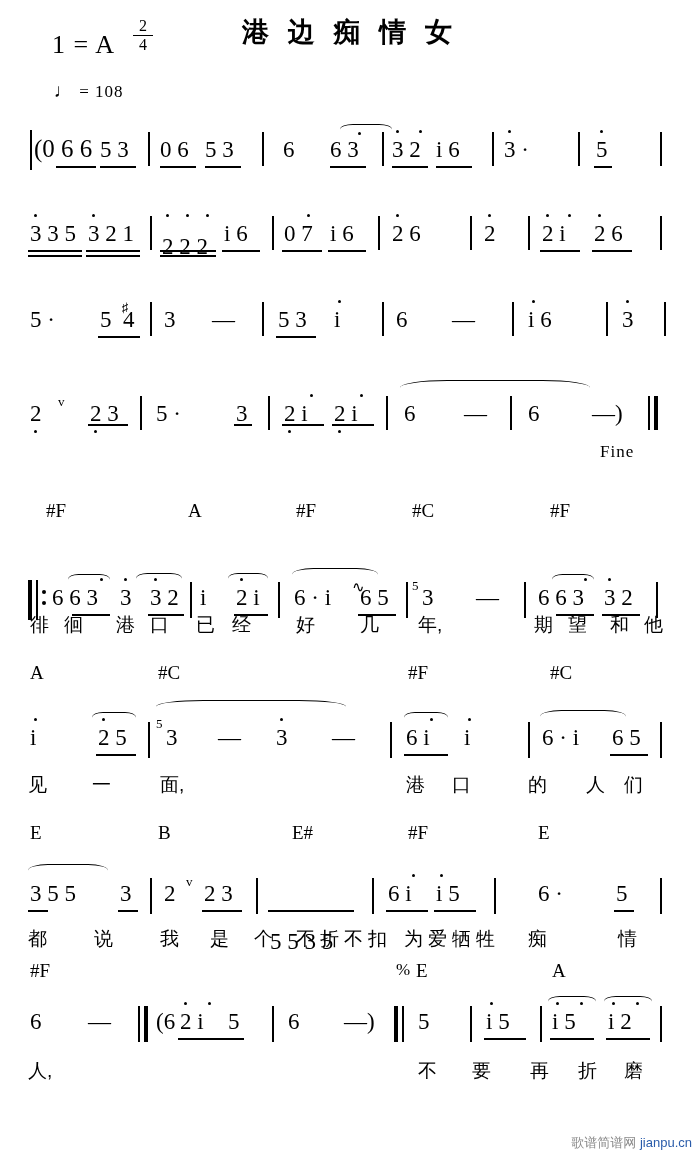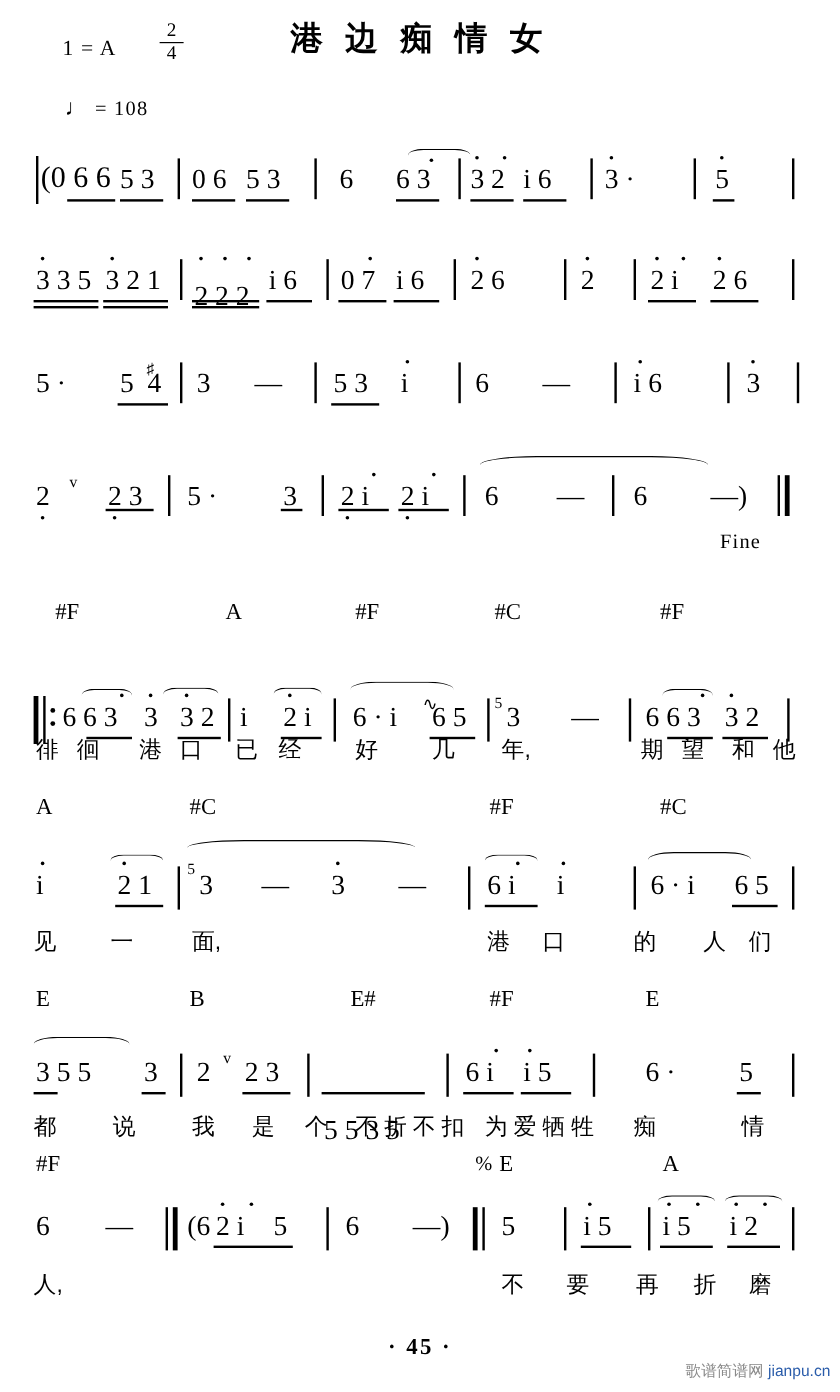--- a/index.html
+++ b/index.html
@@ -18,21 +18,21 @@
   .page {
     position: relative;
     width: 700px;
     height: 1160px;
   }
   
   .key-sig {
     position: absolute;
     left: 52px;
     top: 30px;
-    font-size: 18px;
+    font-size: 26px;
     font-family: "Liberation Serif", serif;
     letter-spacing: 1px;
   }
   .meter {
     position: absolute;
     left: 133px;
     top: 18px;
     font-size: 16px;
     line-height: 1.0;
     text-align: center;
@@ -428,21 +428,21 @@
 
   <div class="system" style="top:662px;">
     <div class="chord" style="left:30px; top:0px;">A</div>
     <div class="chord" style="left:158px; top:0px;">#C</div>
     <div class="chord" style="left:408px; top:0px;">#F</div>
     <div class="chord" style="left:550px; top:0px;">#C</div>
 
     <div class="staffline" style="top:52px; position:absolute;">
       <div class="tok" style="left:30px; top:12px;">i</div>
       <div class="dotabove" style="left:34px; top:4px;"></div>
-      <div class="tok" style="left:98px; top:12px;">2 1</div>
+      <div class="tok" style="left:98px; top:12px;">2 5</div>
       <div class="dotabove" style="left:102px; top:4px;"></div>
       <div class="slur" style="left:92px; top:-2px; width:44px;"></div>
       <div class="beam" style="left:96px; top:40px; width:40px;"></div>
       <div class="bar" style="left:148px; top:8px; height:36px;"></div>
 
       <div class="slur" style="left:156px; top:-14px; width:190px; height:12px;"></div>
       <div class="small-sup" style="left:156px; top:2px;">5</div>
       <div class="tok" style="left:166px; top:12px;">3</div>
       <div class="tok" style="left:218px; top:12px;">—</div>
       <div class="tok" style="left:276px; top:12px;">3</div>
@@ -577,19 +577,18 @@
     </div>
 
     <div class="lyric" style="left:28px; top:98px;">人,</div>
     <div class="lyric" style="left:418px; top:98px;">不</div>
     <div class="lyric" style="left:472px; top:98px;">要</div>
     <div class="lyric" style="left:530px; top:98px;">再</div>
     <div class="lyric" style="left:578px; top:98px;">折</div>
     <div class="lyric" style="left:624px; top:98px;">磨</div>
   </div>
 
-  <div class="pagenum">· 45 ·</div>
   <div class="watermark">
     <span>歌谱简谱网</span>
     <span class="blue">jianpu.cn</span>
   </div>
 
 </div>
 
 </body></html>

